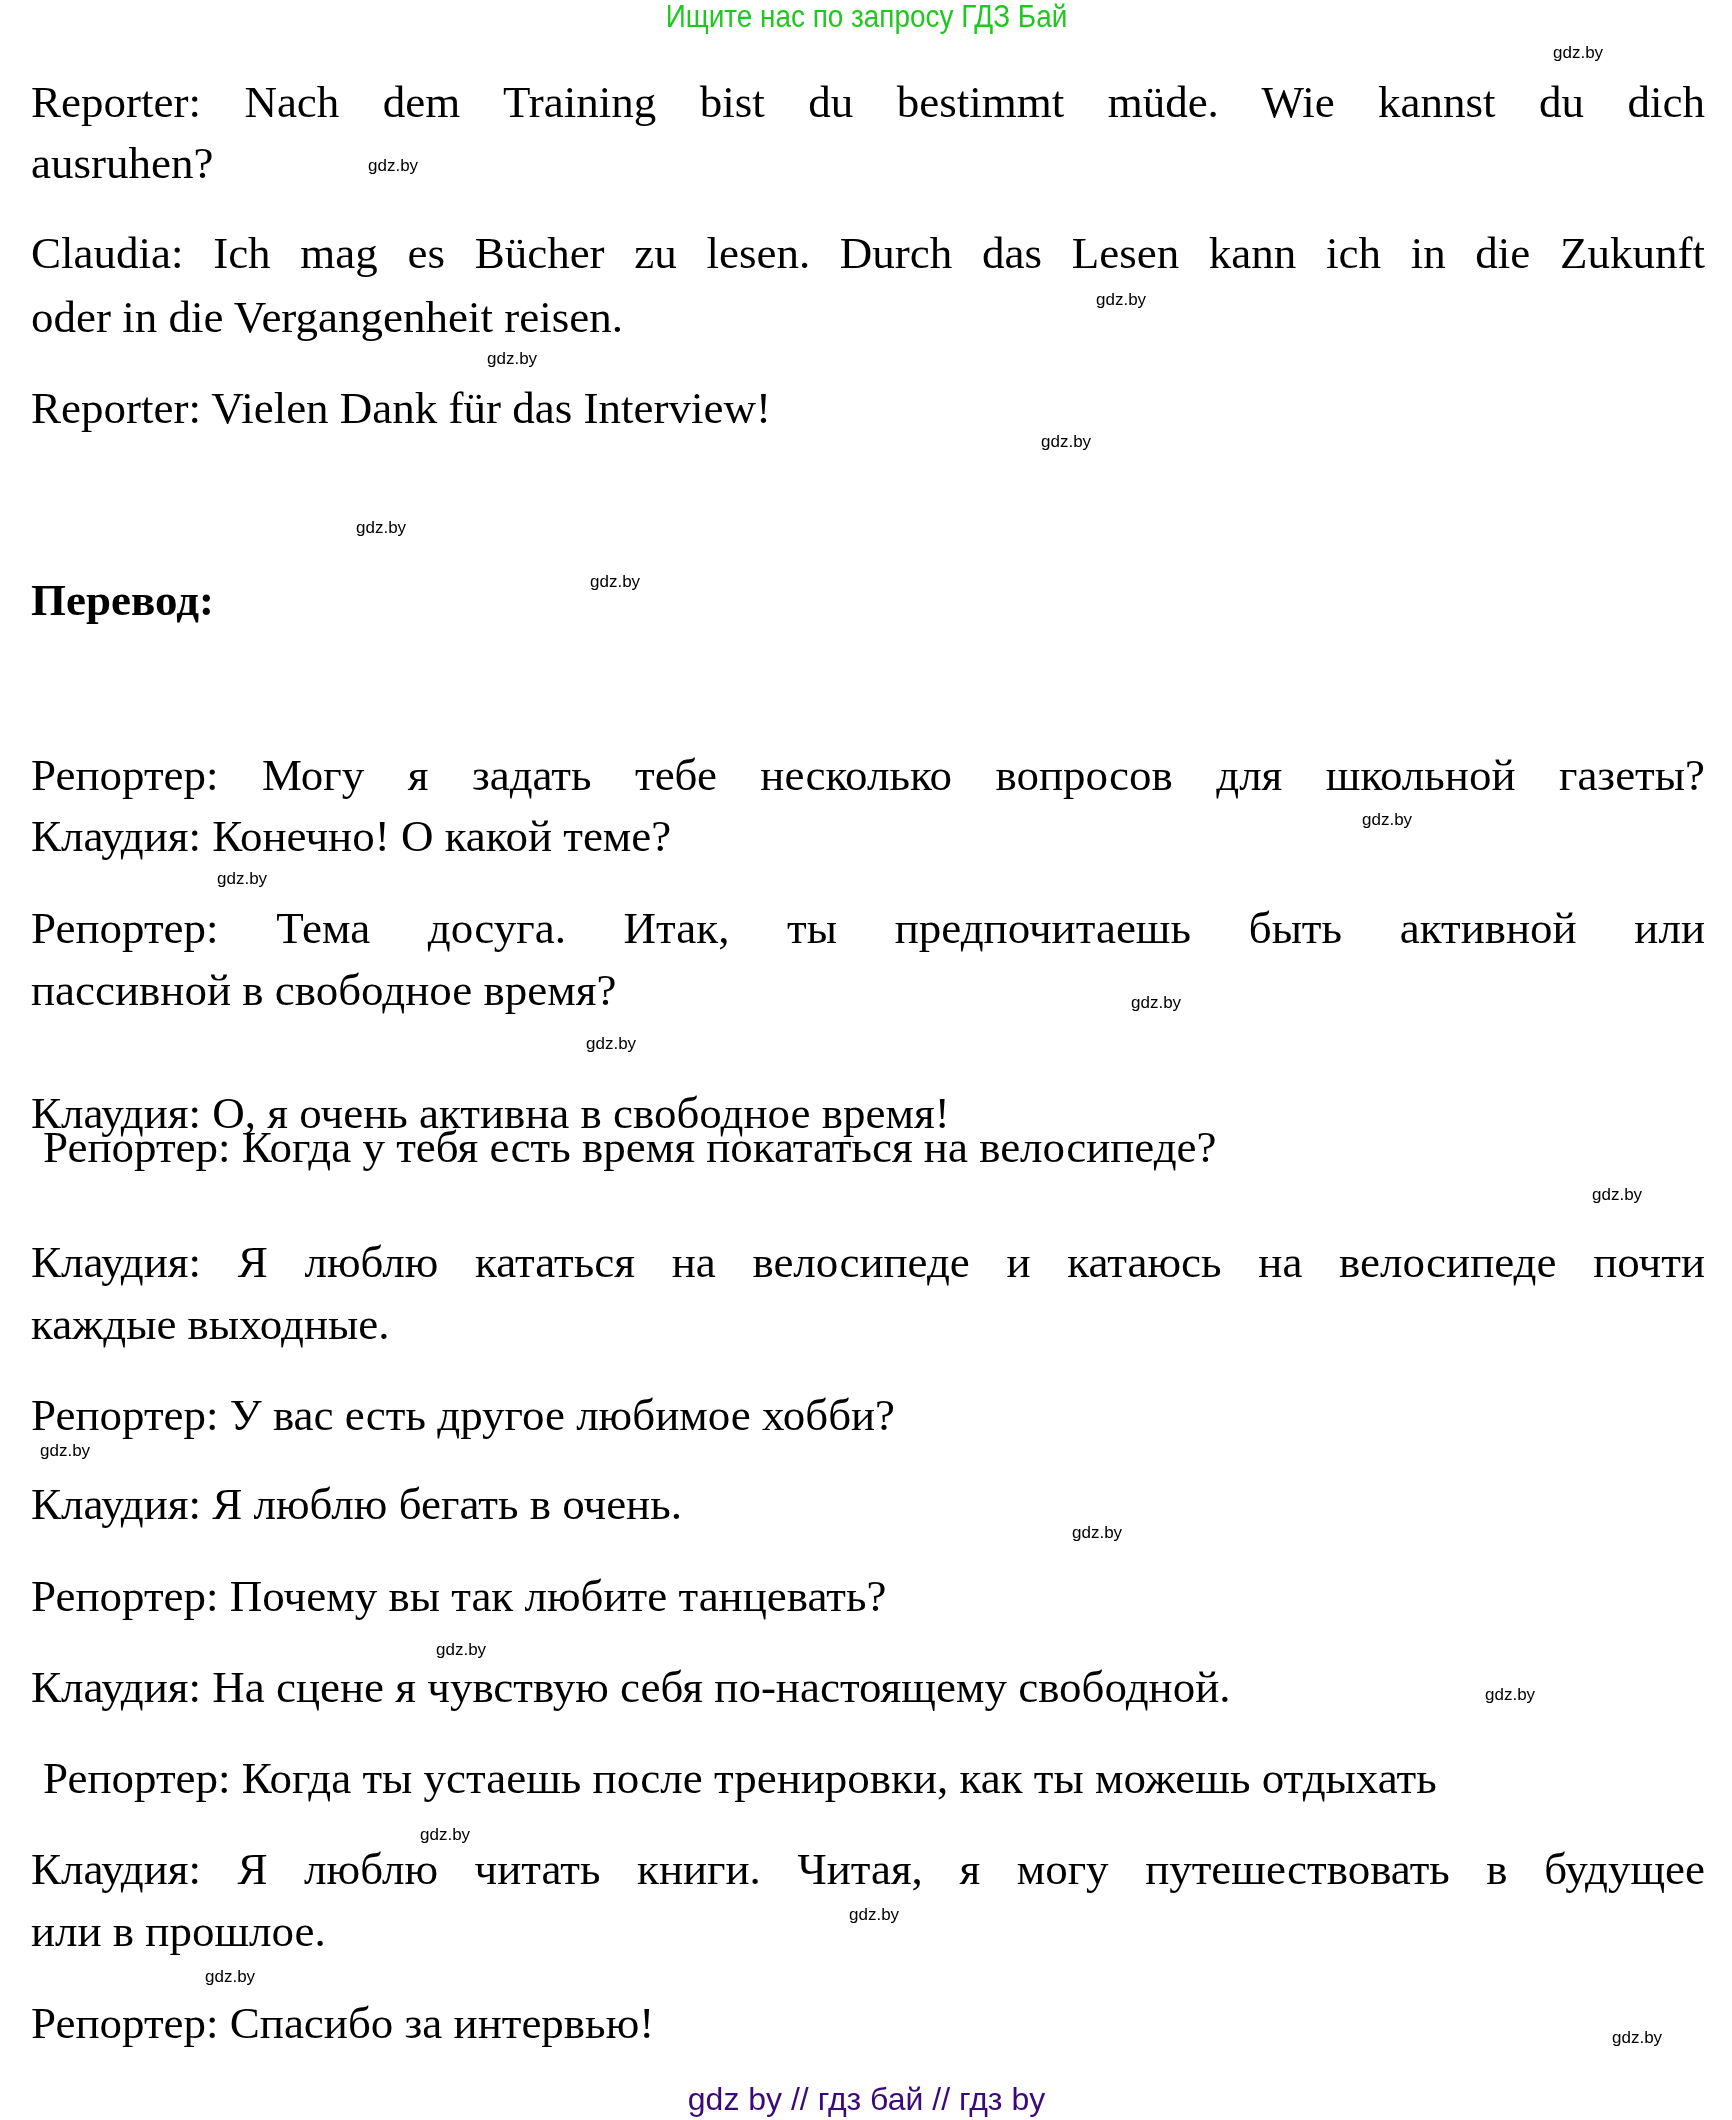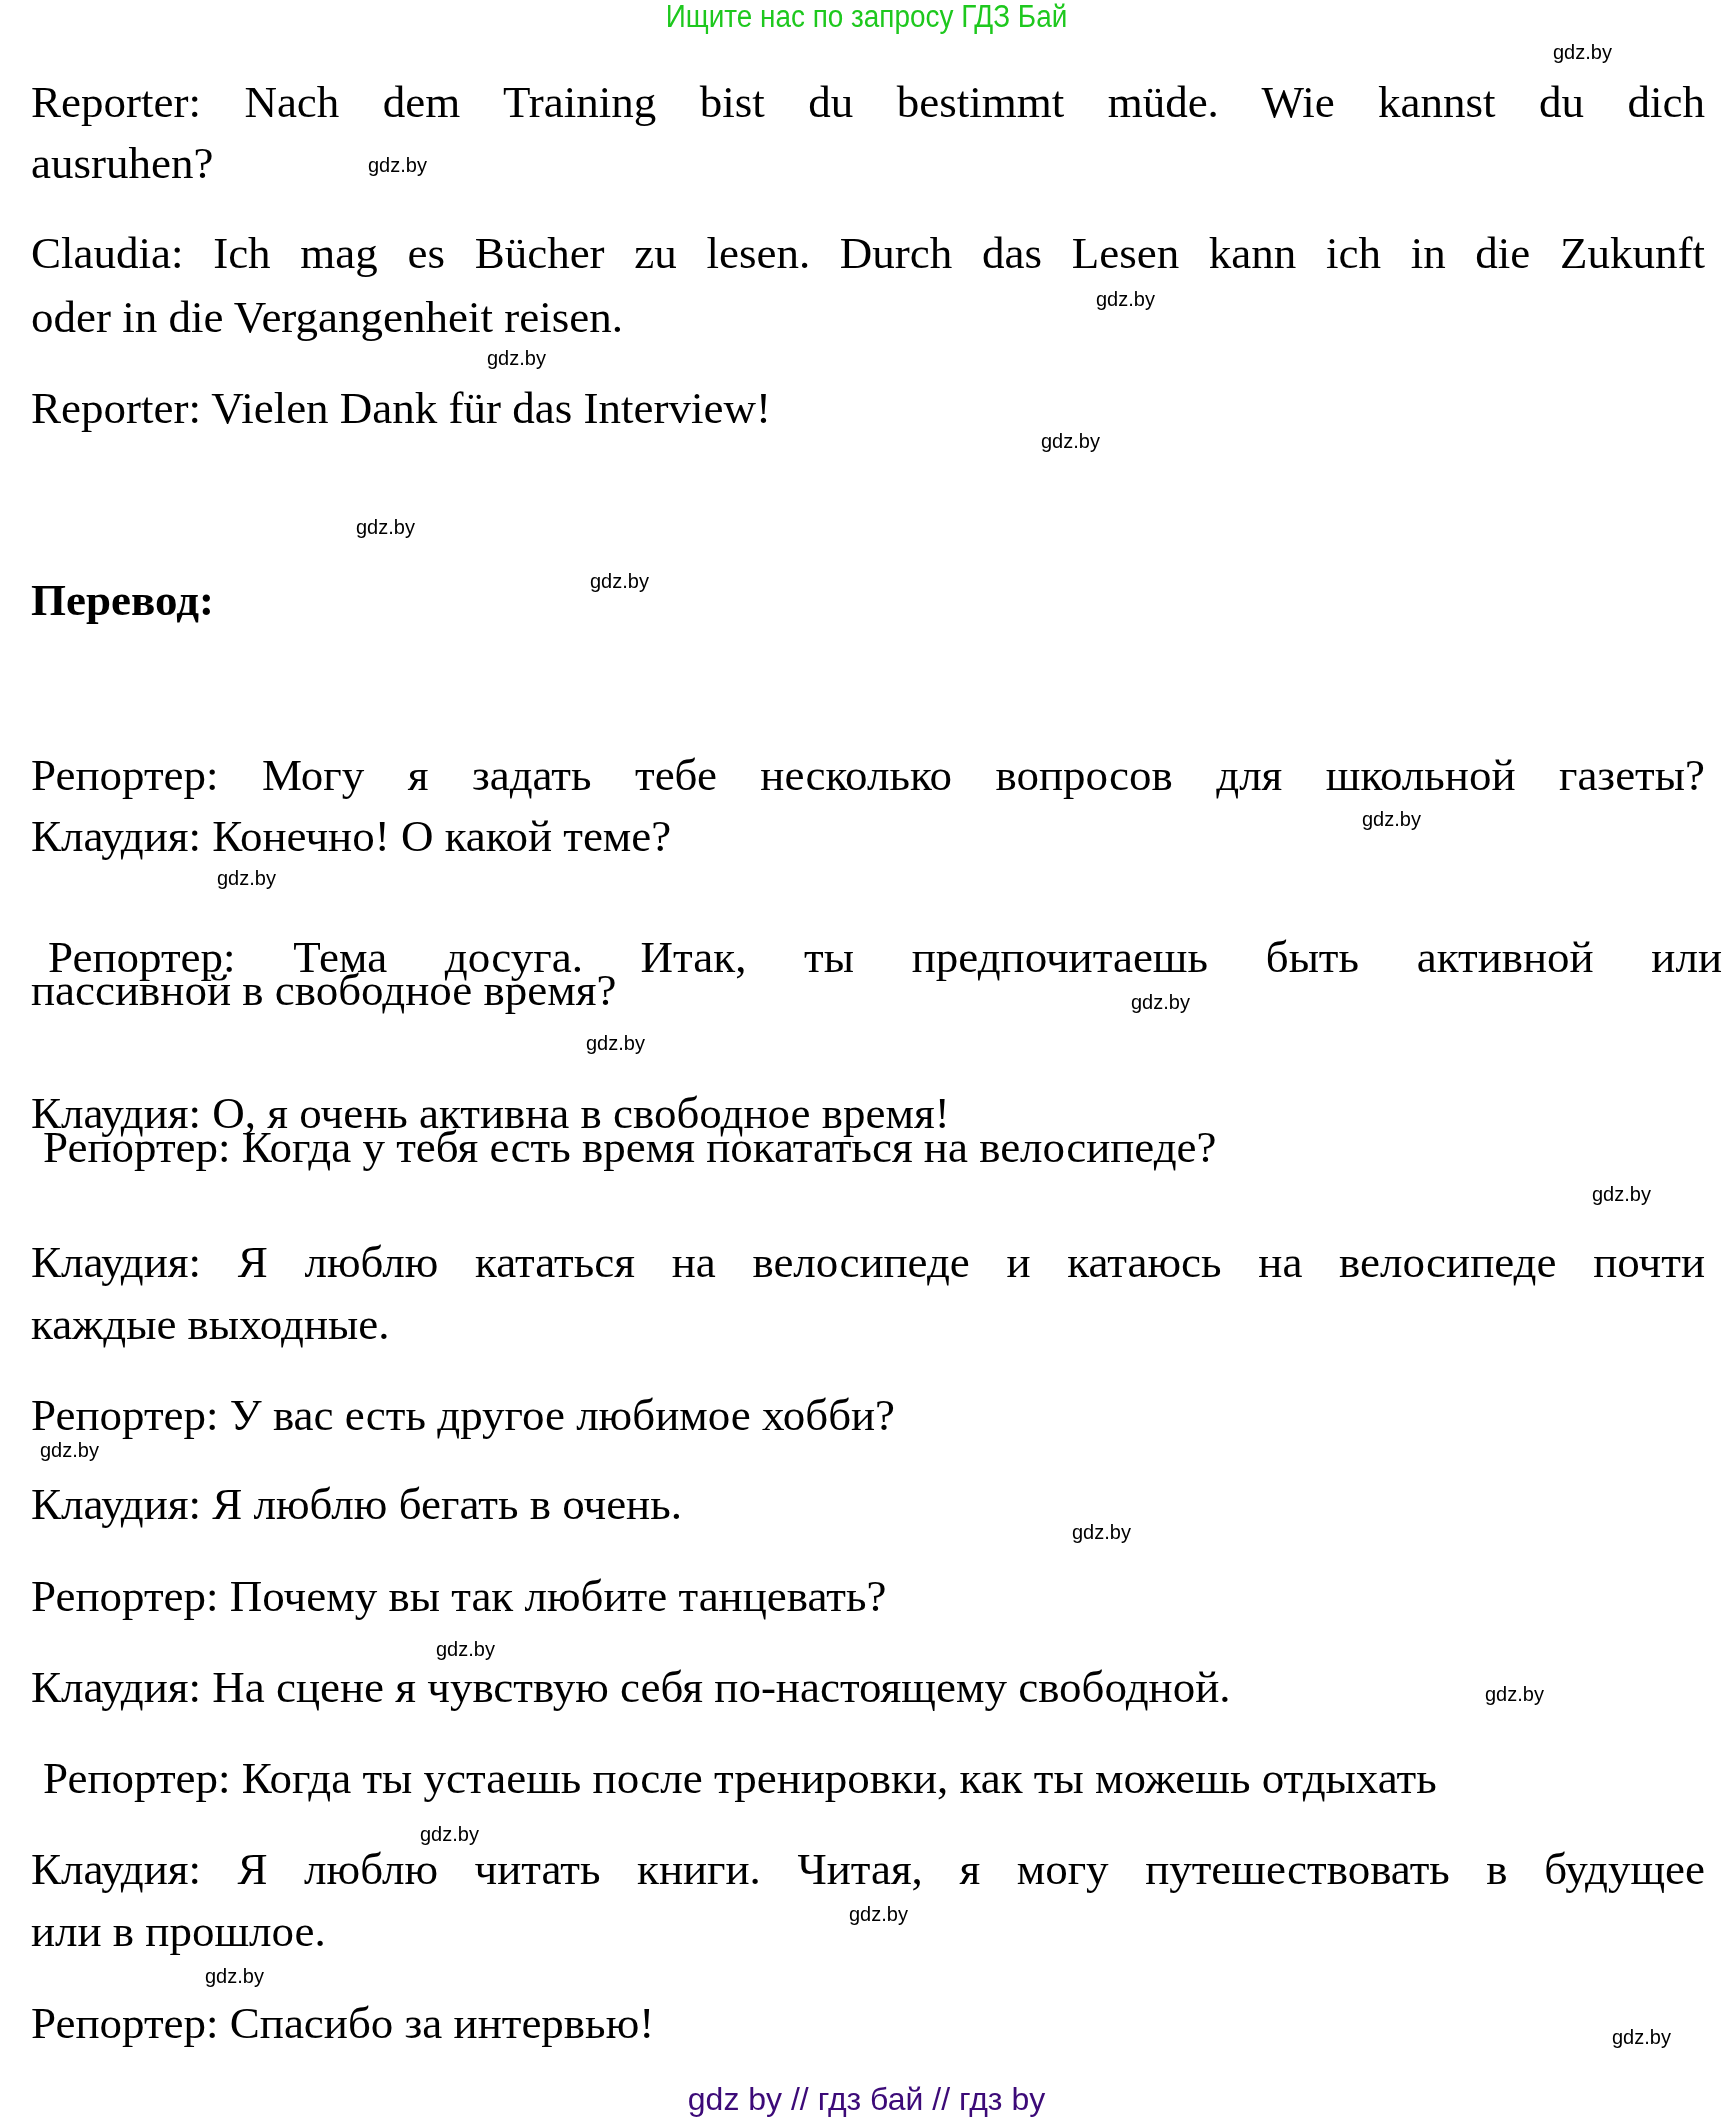--- a/index.html
+++ b/index.html
@@ -3,21 +3,21 @@
 <meta charset="utf-8">
 <style>
   html,body{margin:0;padding:0;background:#fff;}
   body{width:1733px;height:2121px;position:relative;overflow:hidden;font-family:"Liberation Serif",serif;color:#000;}
   .abs{position:absolute;white-space:nowrap;}
   .hdr{left:0;width:1733px;top:0;text-align:center;color:#1ec81e;font-family:"Liberation Sans",sans-serif;font-size:31px;line-height:33px;transform:scaleX(0.9);}
   .line{left:31px;width:1674px;font-size:45px;line-height:52px;font-family:Liberation Serif, serif;}
   .just{text-align:justify;text-align-last:justify;white-space:normal;}
   .indent{left:43px;}
   .bold{font-weight:bold;margin-top:8px;}
-  .wm{font-family:"Liberation Sans",sans-serif;font-size:20px;line-height:27.5px;color:#000;}
+  .wm{font-family:"Liberation Sans",sans-serif;font-size:17px;line-height:27.5px;color:#000;}
   .footer{left:0;width:1733px;top:2080px;text-align:center;color:#3c0a78;font-family:"Liberation Sans",sans-serif;font-size:32px;line-height:38px;}
 </style>
 </head>
 <body>
 
 <div class="abs hdr">Ищите нас по запросу ГДЗ Бай</div>
 
 <div class="abs wm" style="left:1553px;top:39px;">gdz.by</div>
 
 <div class="abs line just" style="top:76px;">Reporter: Nach dem Training bist du bestimmt müde.  Wie kannst du dich</div>
@@ -34,21 +34,21 @@
 <div class="abs wm" style="left:356px;top:514px;">gdz.by</div>
 
 <div class="abs line bold" style="top:566px;">Перевод:</div>
 <div class="abs wm" style="left:590px;top:568px;">gdz.by</div>
 
 <div class="abs line just" style="top:749px;">Репортер: Могу я задать тебе несколько вопросов для школьной газеты?</div>
 <div class="abs wm" style="left:1362px;top:806px;">gdz.by</div>
 <div class="abs line" style="top:810px;">Клаудия: Конечно! О какой теме?</div>
 <div class="abs wm" style="left:217px;top:865px;">gdz.by</div>
 
-<div class="abs line just" style="top:931px;margin-left:17px;">Репортер: Тема досуга. Итак, ты предпочитаешь быть активной или</div>
+<div class="abs line just" style="top:902px;">Репортер: Тема досуга. Итак, ты предпочитаешь быть активной или</div>
 <div class="abs line" style="top:964px;">пассивной в свободное время?</div>
 <div class="abs wm" style="left:1131px;top:989px;">gdz.by</div>
 <div class="abs wm" style="left:586px;top:1030px;">gdz.by</div>
 
 <div class="abs line" style="top:1087px;">Клаудия: О, я очень активна в свободное время!</div>
 
 <div class="abs line indent" style="top:1121px;">Репортер: Когда у тебя есть время покататься на велосипеде?</div>
 <div class="abs wm" style="left:1592px;top:1181px;">gdz.by</div>
 
 <div class="abs line just" style="top:1236px;">Клаудия: Я люблю кататься на велосипеде и катаюсь на велосипеде почти</div>

